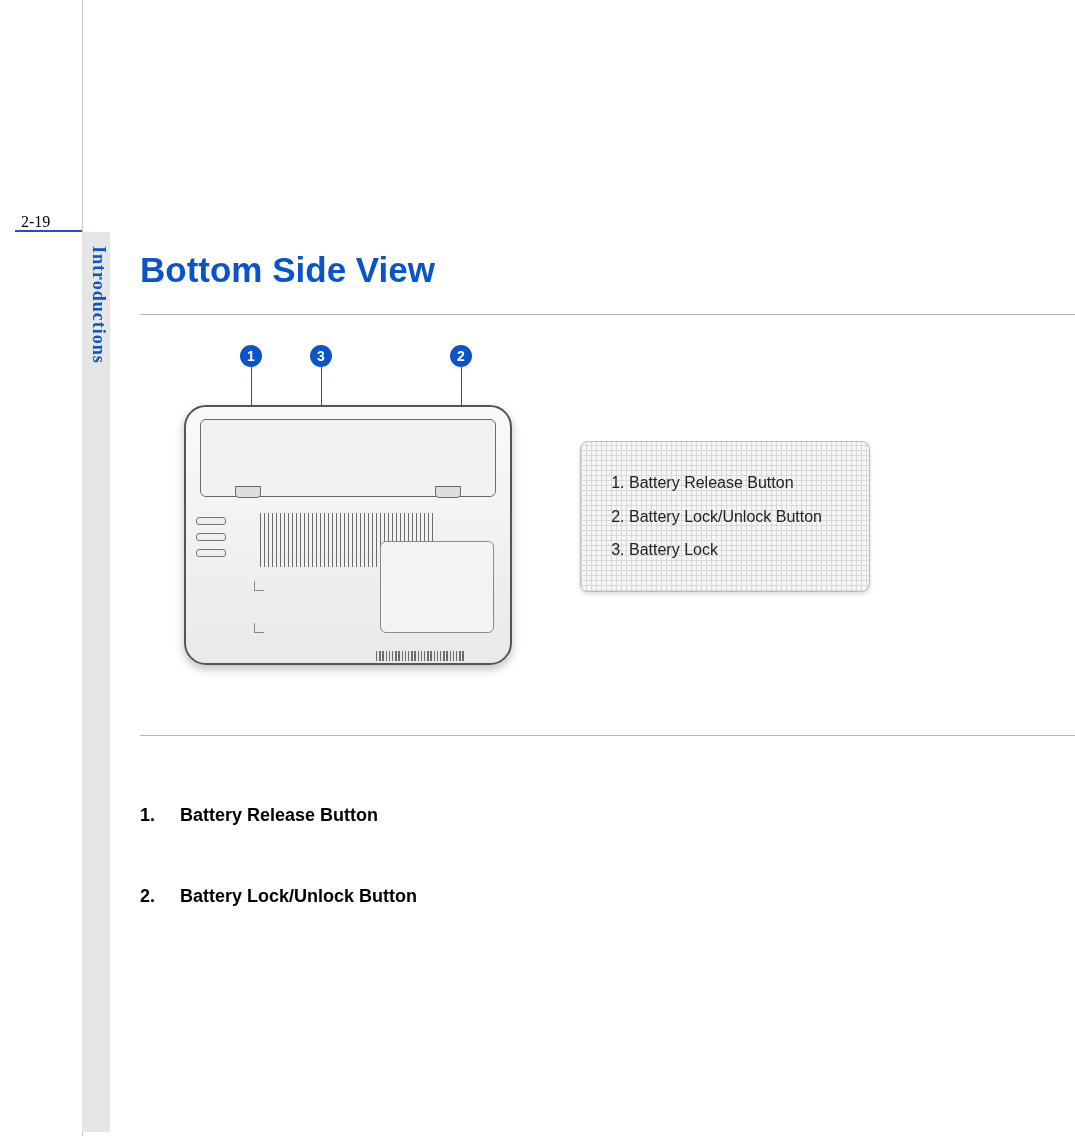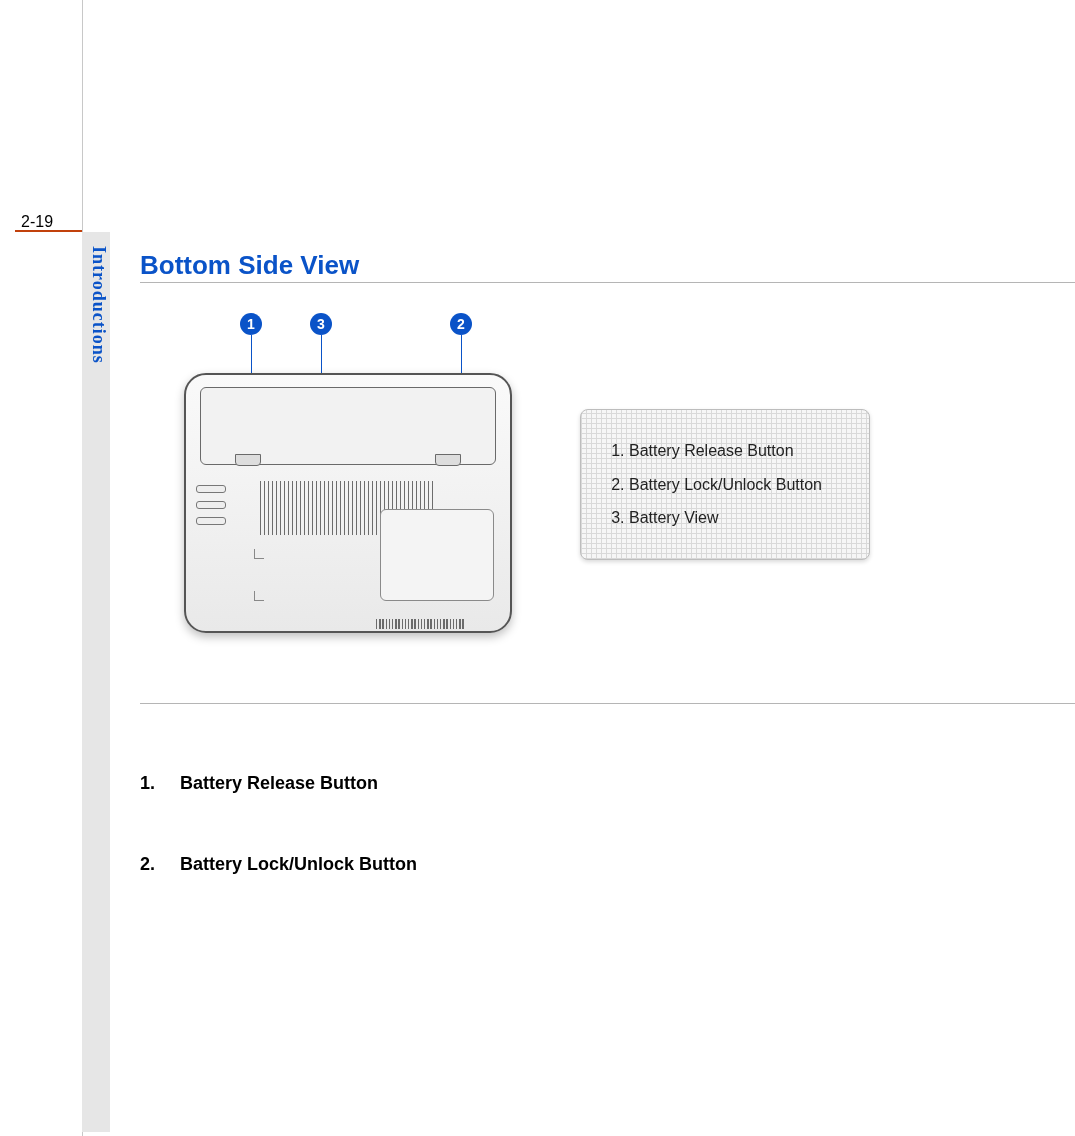--- a/index.html
+++ b/index.html
@@ -29,23 +29,23 @@
     letter-spacing: 1px;
   }
 
   
   .page-number {
     position: absolute;
     left: 15px;
     top: 213px;
     width: 67px;
     height: 19px;
-    border-bottom: 2px solid #c2410c;
+    border-bottom: 2px solid #1d4ed8;
     font-size: 16px;
-    font-family: Liberation Sans, sans-serif;
+    font-family: Liberation Serif, serif;
     text-align: left;
     padding-left: 6px;
   }
 
   
   .v-divider {
     position: absolute;
     left: 82px;
     top: 0;
     width: 0;
@@ -55,23 +55,23 @@
 
   .content {
     position: absolute;
     left: 140px;
     top: 250px;
     width: 935px;
   }
 
   .section-title {
     color: #0a53c8;
-    font-size: 26px;
-    font-weight: bold;
-    margin-bottom: 1px;
+    font-size: 35px;
+    font-weight: bold;
+    margin-bottom: 24px;
   }
   .hr {
     border: none;
     border-top: 1px solid #b5b5b5;
     margin-bottom: 30px;
   }
 
   .figure-row {
     position: relative;
     height: 390px;
@@ -266,21 +266,21 @@
         <div class="notch l3"></div>
         <div class="corner-l a"></div>
         <div class="corner-l b"></div>
         <div class="vents-block2"></div>
       </div>
 
       <div class="legend-box">
         <ol class="legend-list">
           <li>Battery Release Button</li>
           <li>Battery Lock/Unlock Button</li>
-          <li>Battery View</li>
+          <li>Battery Lock</li>
         </ol>
       </div>
     </div>
 
     <div class="descriptions">
       <ol class="desc-list">
         <li>
           <span class="desc-title">Battery Release Button</span>
         </li>
         <li>

